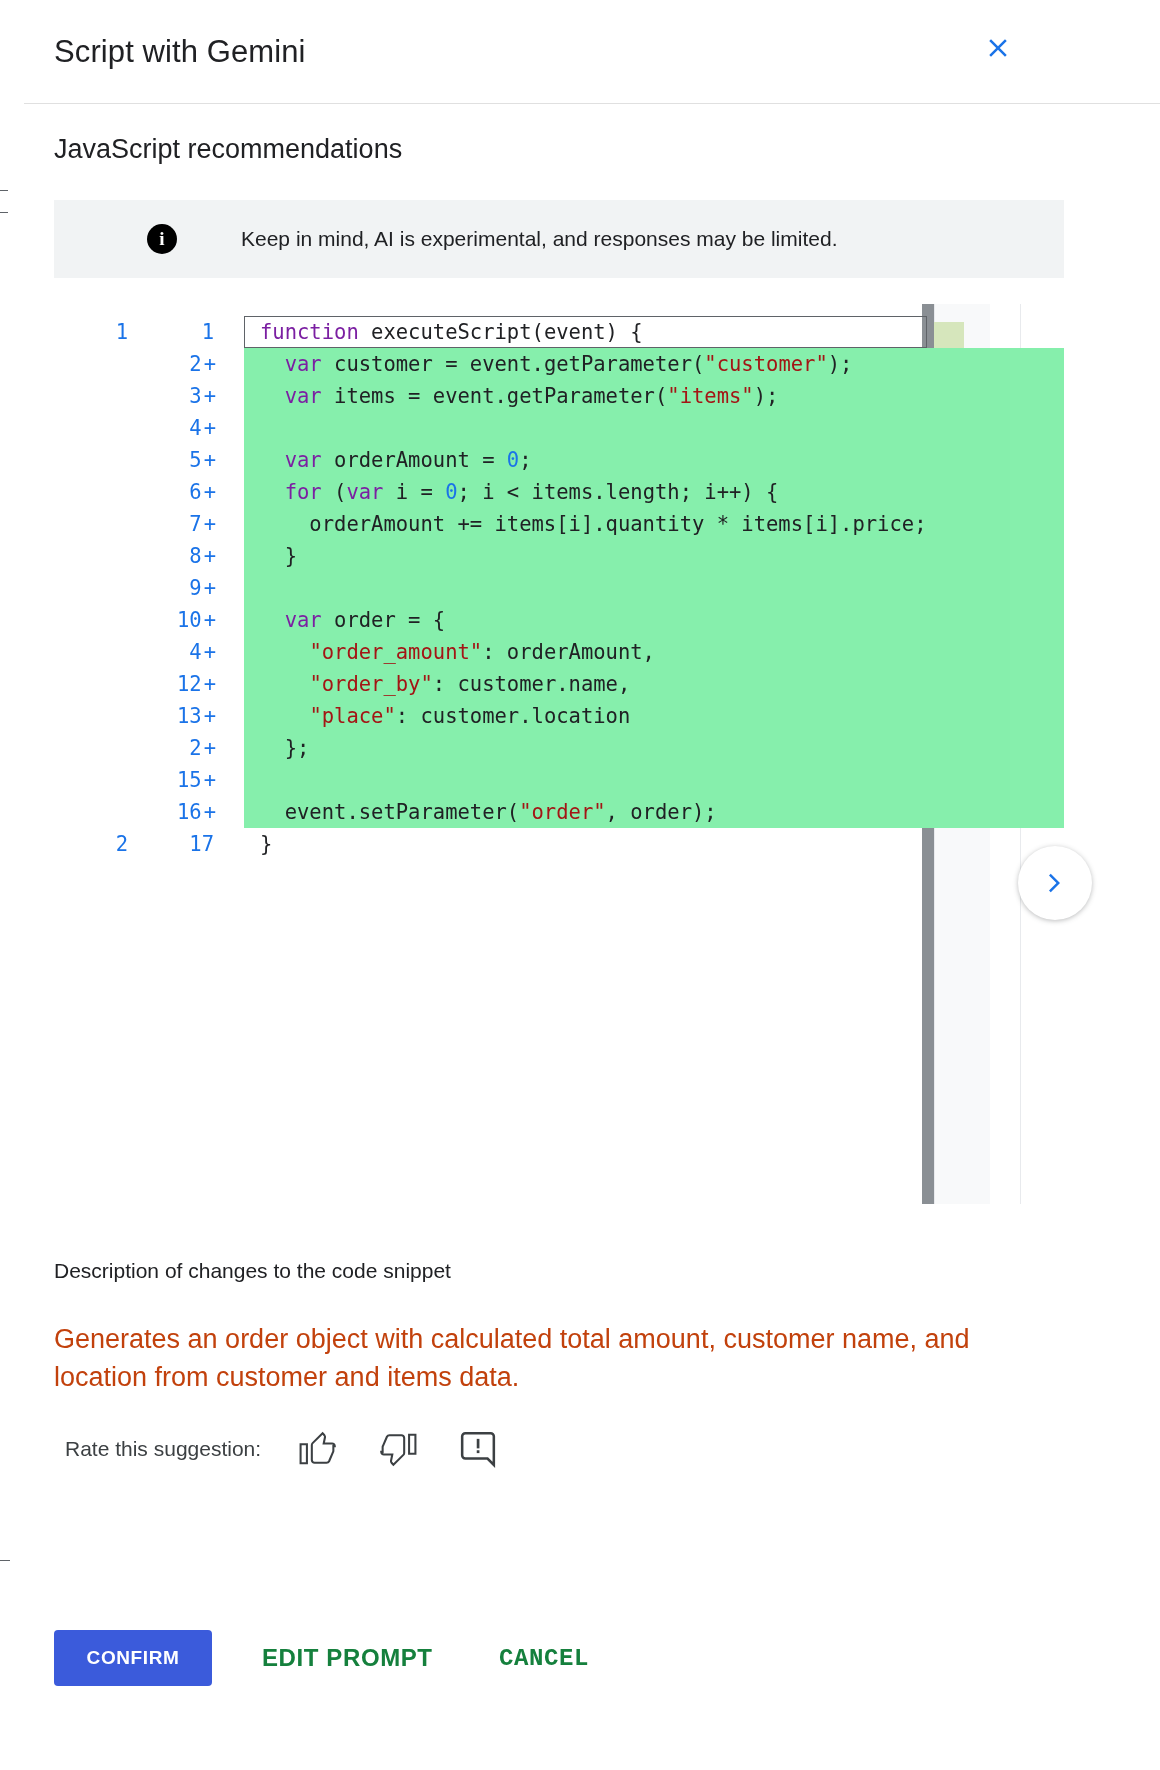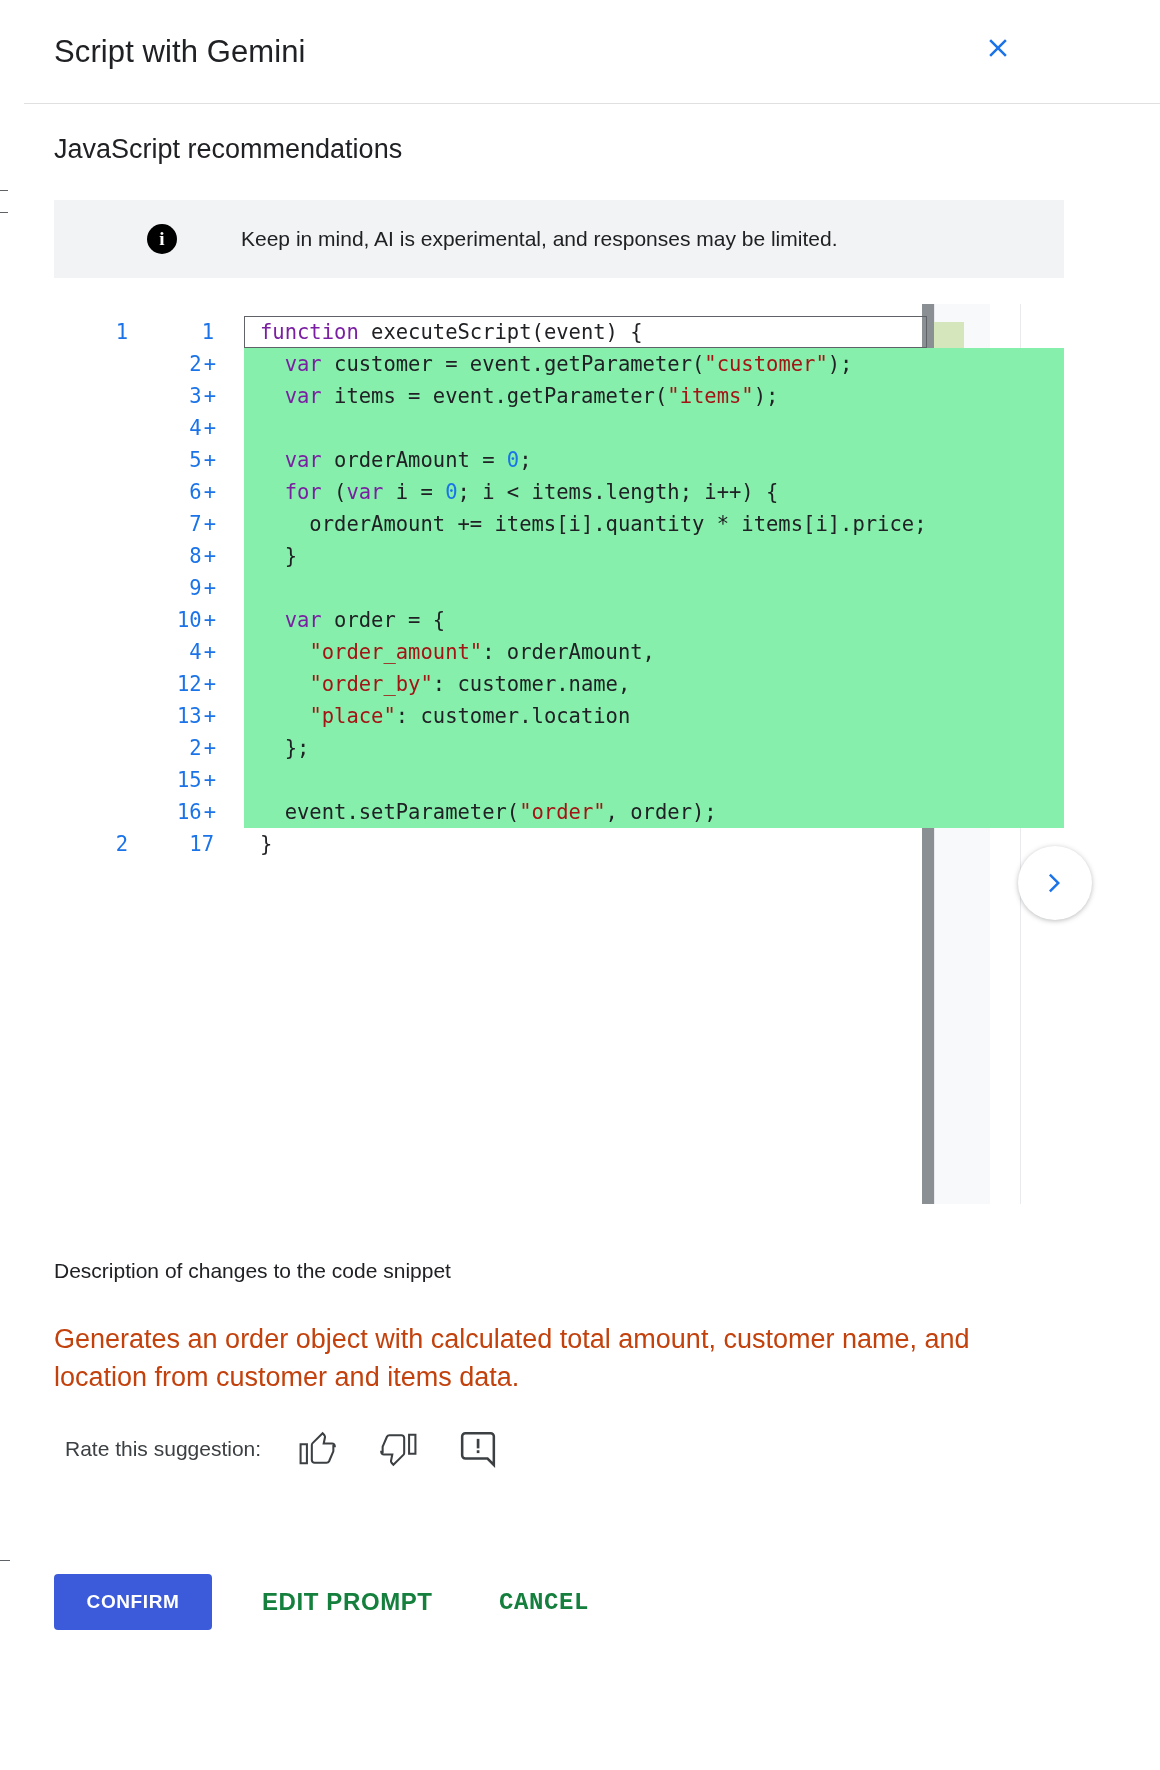--- a/index.html
+++ b/index.html
@@ -279,21 +279,21 @@
     align-items: center;
     justify-content: center;
     cursor: pointer;
   }
   .rate-icon:first-of-type { margin-left: 50px; }
 
   
   .footer {
     position: absolute;
     left: 0;
-    top: 1444px;
+    top: 1500px;
     width: 1160px;
     height: 120px;
   }
   .btn-confirm {
     position: absolute;
     left: 54px;
     top: 26px;
     height: 56px;
     padding: 0 24px;
     min-width: 158px;

